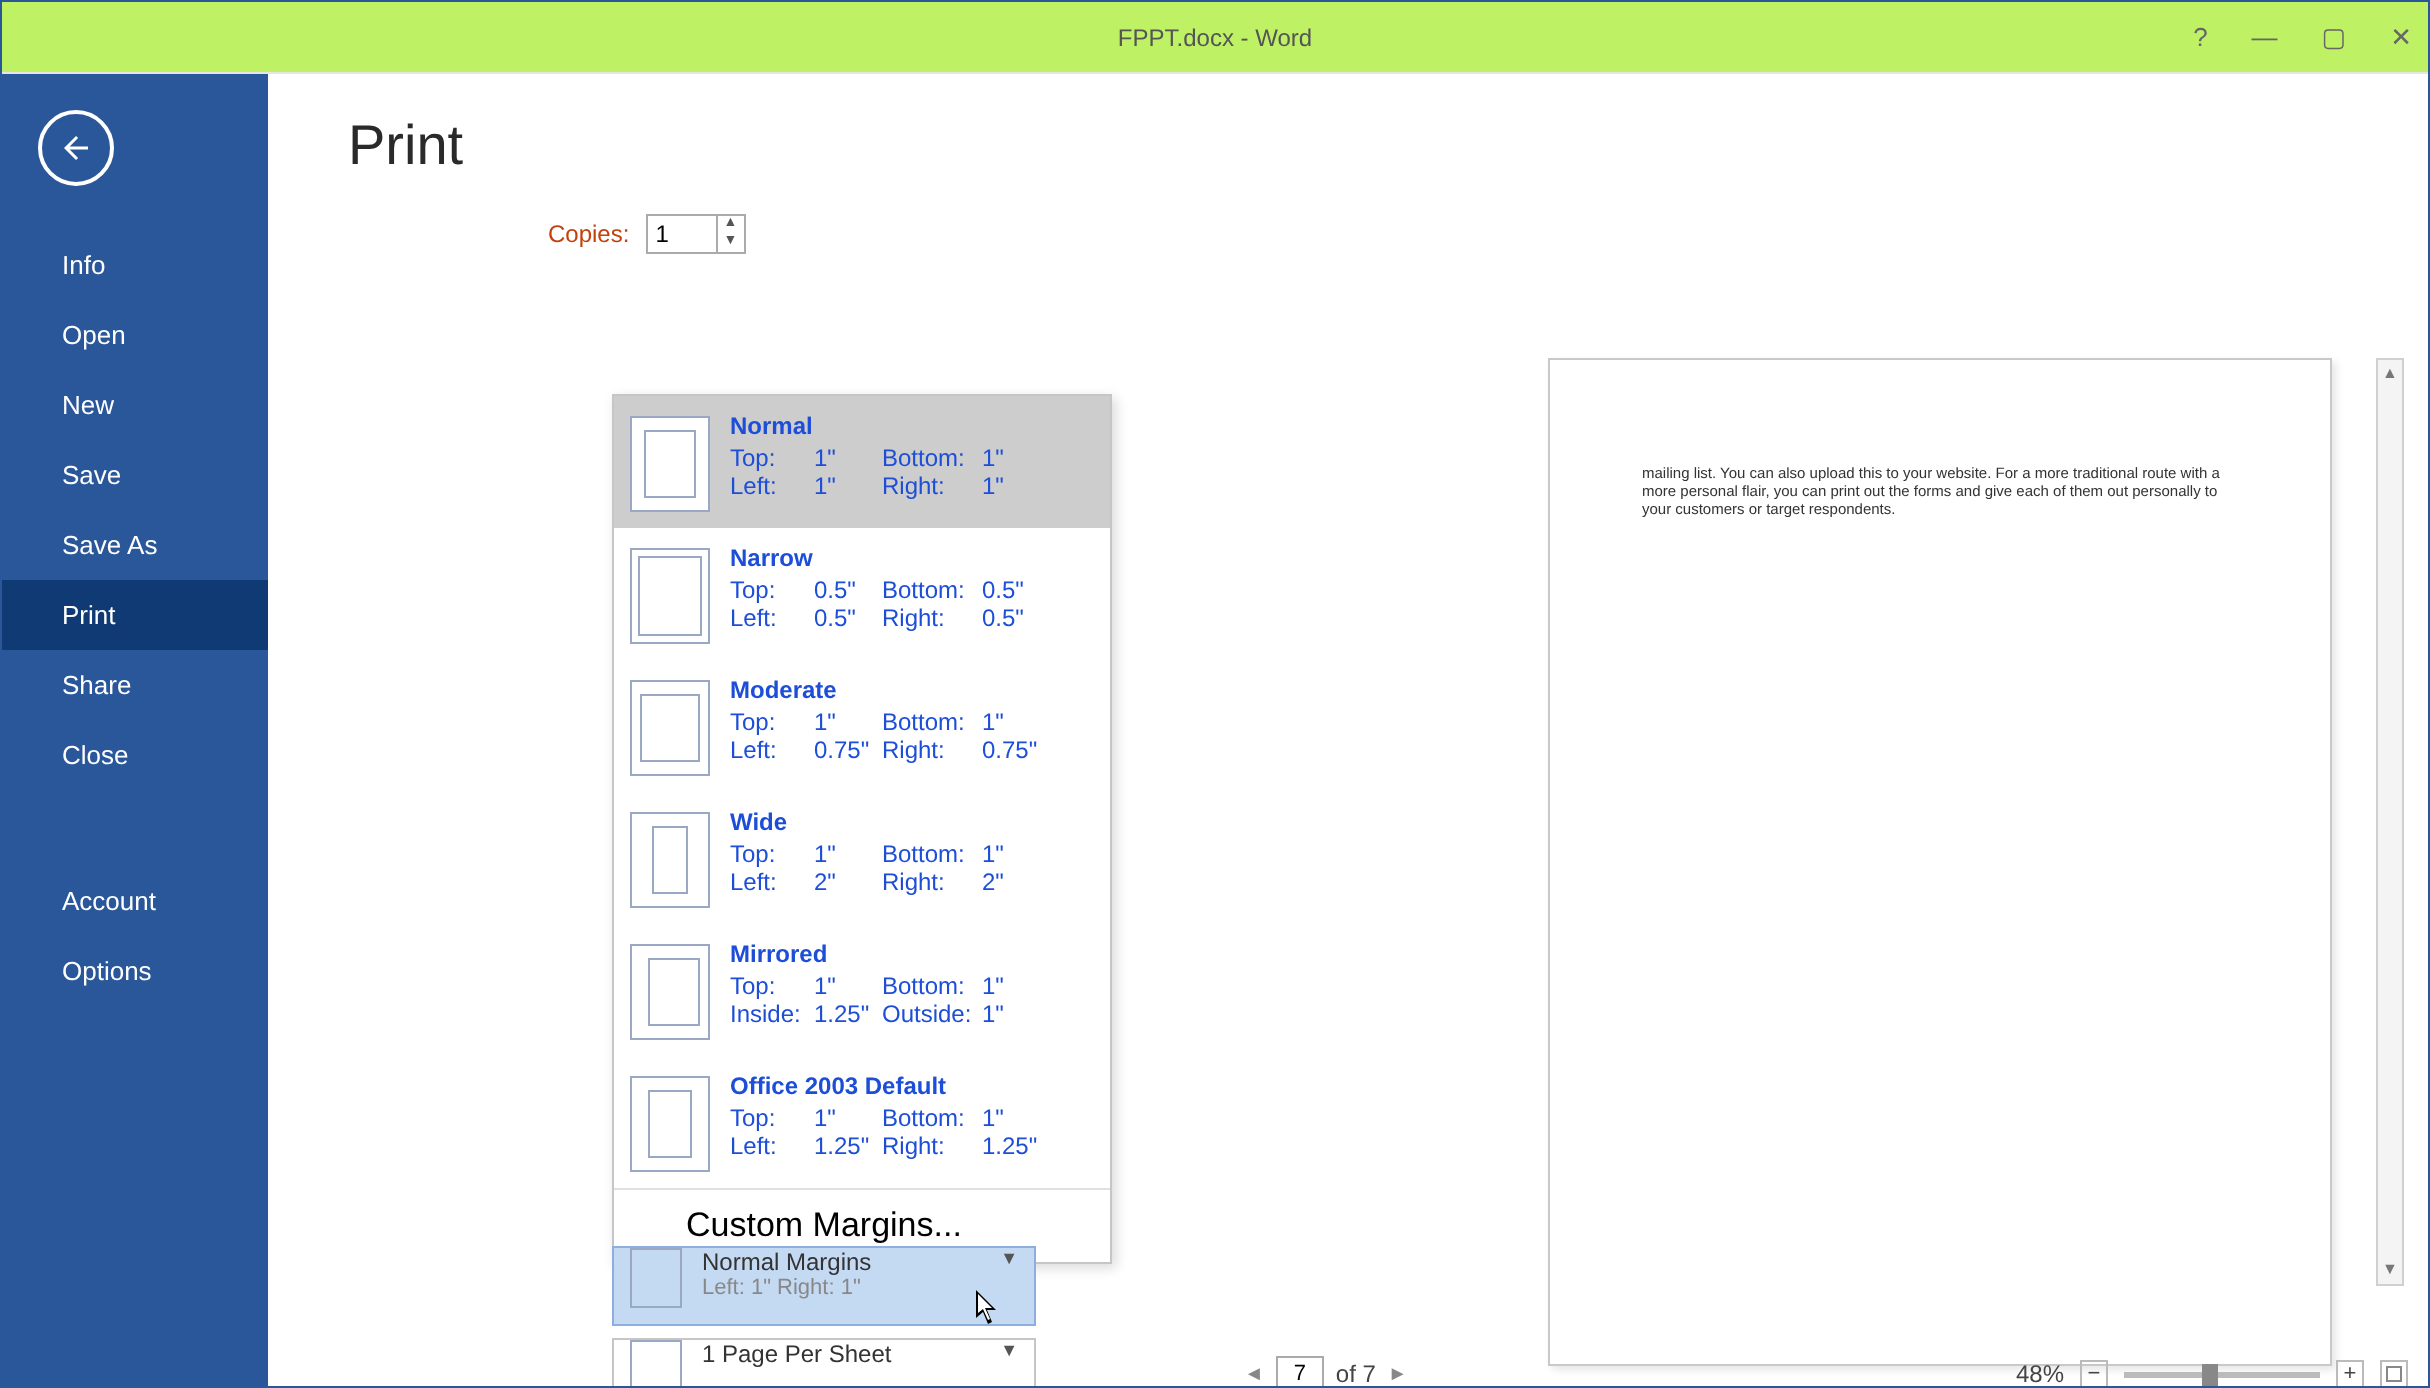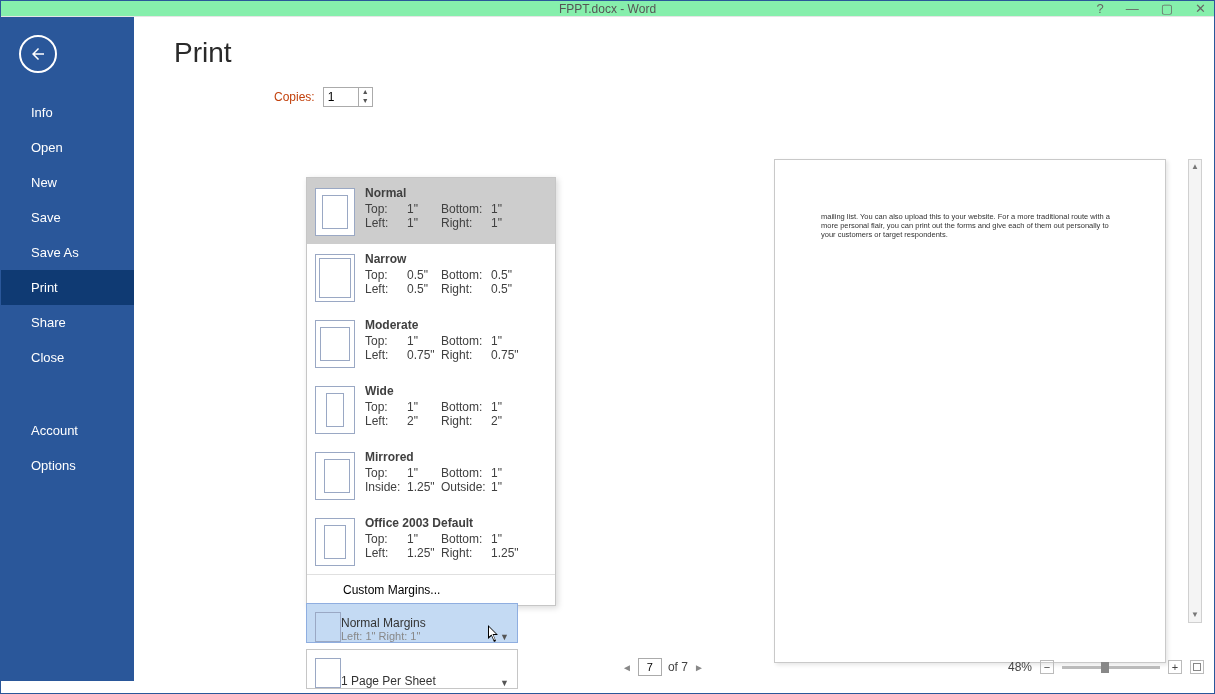--- a/index.html
+++ b/index.html
@@ -1,19 +1,19 @@
 <!DOCTYPE html>
 <html><head>
 <meta charset="utf-8">
 <style>
 * { box-sizing: border-box; margin: 0; padding: 0; font-family: "Segoe UI", Arial, sans-serif; }
 body { width: 1215px; height: 694px; background: #fff; overflow: hidden; position: relative; border: 1px solid #2a579a; }
 
 
-.titlebar { height: 16px; background: #86efac; display: flex; align-items: center; position: relative; border-bottom: 1px solid #e5e5e5; }
+.titlebar { height: 36px; background: #bef264; display: flex; align-items: center; position: relative; border-bottom: 1px solid #e5e5e5; }
 .titlebar .title { position: absolute; left: 50%; transform: translateX(-50%); font-size: 12px; color: #555; }
 .titlebar .wincontrols { position: absolute; right: 8px; display: flex; gap: 22px; align-items: center; color: #666; font-size: 13px; }
 .titlebar .wincontrols span { cursor: default; }
 .username { position: absolute; right: 10px; top: 34px; font-size: 12px; color: #5b5b5b; }
 
 
 .main { display: flex; height: calc(100% - 28px); }
 
 
 .sidebar { width: 133px; background: #2a579a; color: #fff; padding-top: 10px; }
@@ -40,32 +40,32 @@
 .margin-opt { display: flex; padding: 8px 8px; gap: 10px; cursor: pointer; }
 .margin-opt.highlight { background: #cdcdcd; }
 .margin-icon { width: 40px; height: 48px; border: 1px solid #9aa8c4; background: #fff; position: relative; flex-shrink: 0; margin-top:2px; }
 .margin-icon::before { content:""; position:absolute; border:1px solid #9aa8c4; }
 .mi-normal::before { top:6px; left:6px; right:6px; bottom:6px; }
 .mi-narrow::before { top:3px; left:3px; right:3px; bottom:3px; }
 .mi-moderate::before { top:6px; left:4px; right:4px; bottom:6px; }
 .mi-wide::before { top:6px; left:10px; right:10px; bottom:6px; }
 .mi-mirrored::before { top:6px; left:8px; right:4px; bottom:6px; }
 .mi-office::before { top:6px; left:8px; right:8px; bottom:6px; }
-.margin-text { flex:1; font-size: 12px; color:#404040; }
+.margin-text { flex:1; font-size: 12px; color:#1d4ed8; }
 .margin-text .name { font-weight: 600; margin-bottom: 2px; }
 .margin-text .row { display:flex; }
 .margin-text .row span { display:inline-block; }
 .margin-text .k { width: 42px; }
 .margin-text .v { width: 34px; }
 .margin-text .k2 { width: 50px; }
 .margin-text .v2 { width: 34px; text-align:left; }
-.custom-margins { border-top: 1px solid #e0e0e0; padding: 8px 12px 8px 36px; font-size: 12px; cursor:pointer; }
-
-
-.setting-btn { position:absolute; left:172px; width:212px; height:40px; border:1px solid #c6c6c6; display:flex; align-items:flex-end; padding:0 8px; background:#fff; cursor:pointer; }
+.custom-margins { border-top: 1px solid #e0e0e0; padding: 8px 12px 8px 36px; font-size: 17px; cursor:pointer; }
+
+
+.setting-btn { position:absolute; left:172px; width:212px; height:40px; border:1px solid #c6c6c6; display:flex; align-items:flex-start; padding:0 8px; gap:10px; background:#fff; cursor:pointer; }
 .setting-btn.margins { top:586px; background:#c4daf3; border-color:#8faee0; }
 .setting-btn.sheet { top:632px; }
 .setting-btn .icon { width:26px; height:30px; border:1px solid #9aa8c4; position:relative; }
 .setting-btn .txt { font-size:12px; color:#333; flex:1; }
 .setting-btn .txt .sub { font-size:11px; color:#888; }
 .setting-btn .chev { font-size:9px; color:#555; }
 
 
 .preview { position:absolute; left:450px; top:60px; right:12px; bottom:28px; }
 .preview-scroll { position:absolute; right:0; top:82px; bottom:30px; width:14px; border:1px solid #d0d0d0; background:#f4f4f4; }

